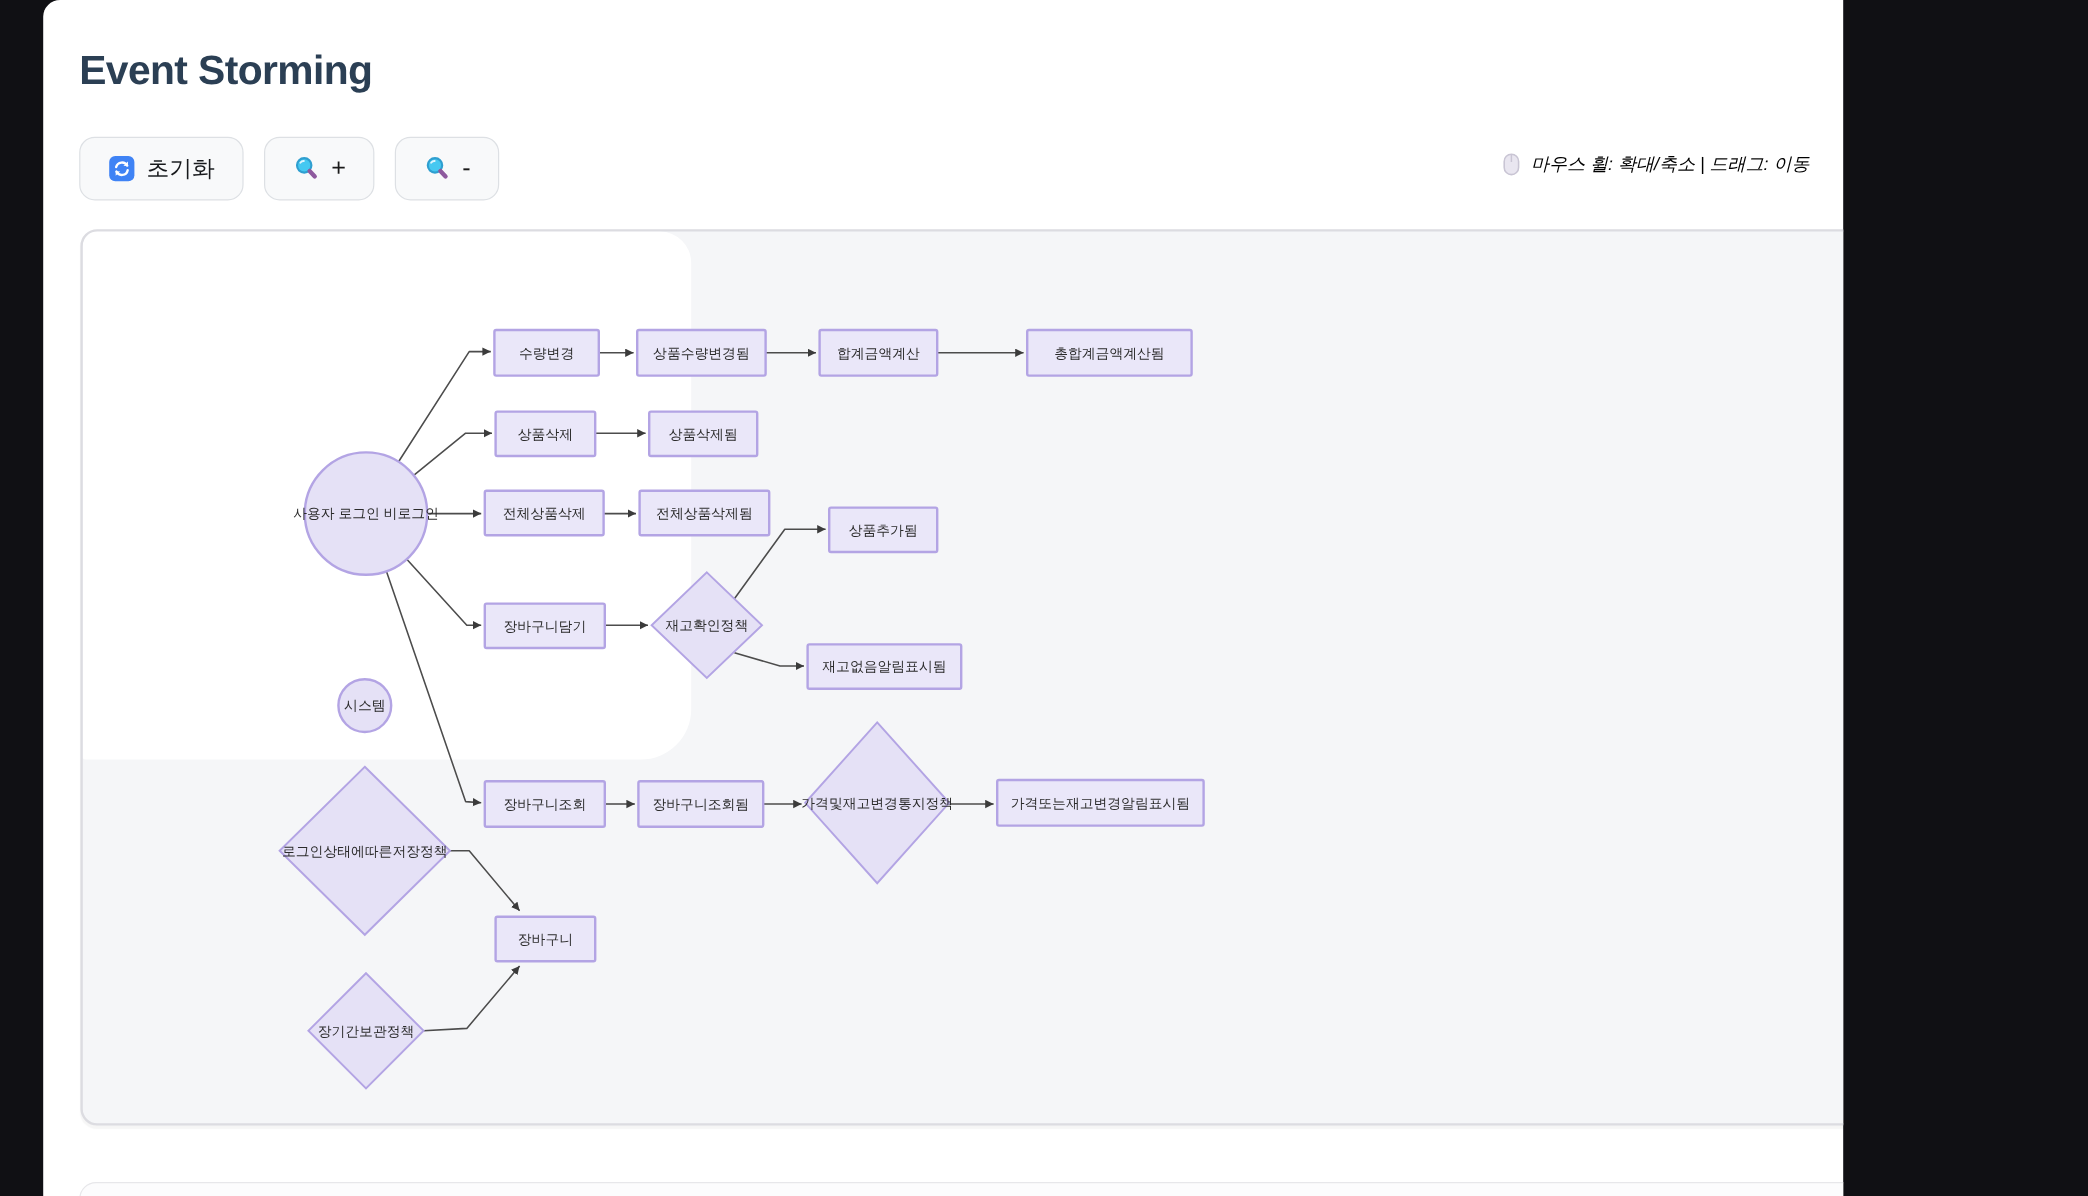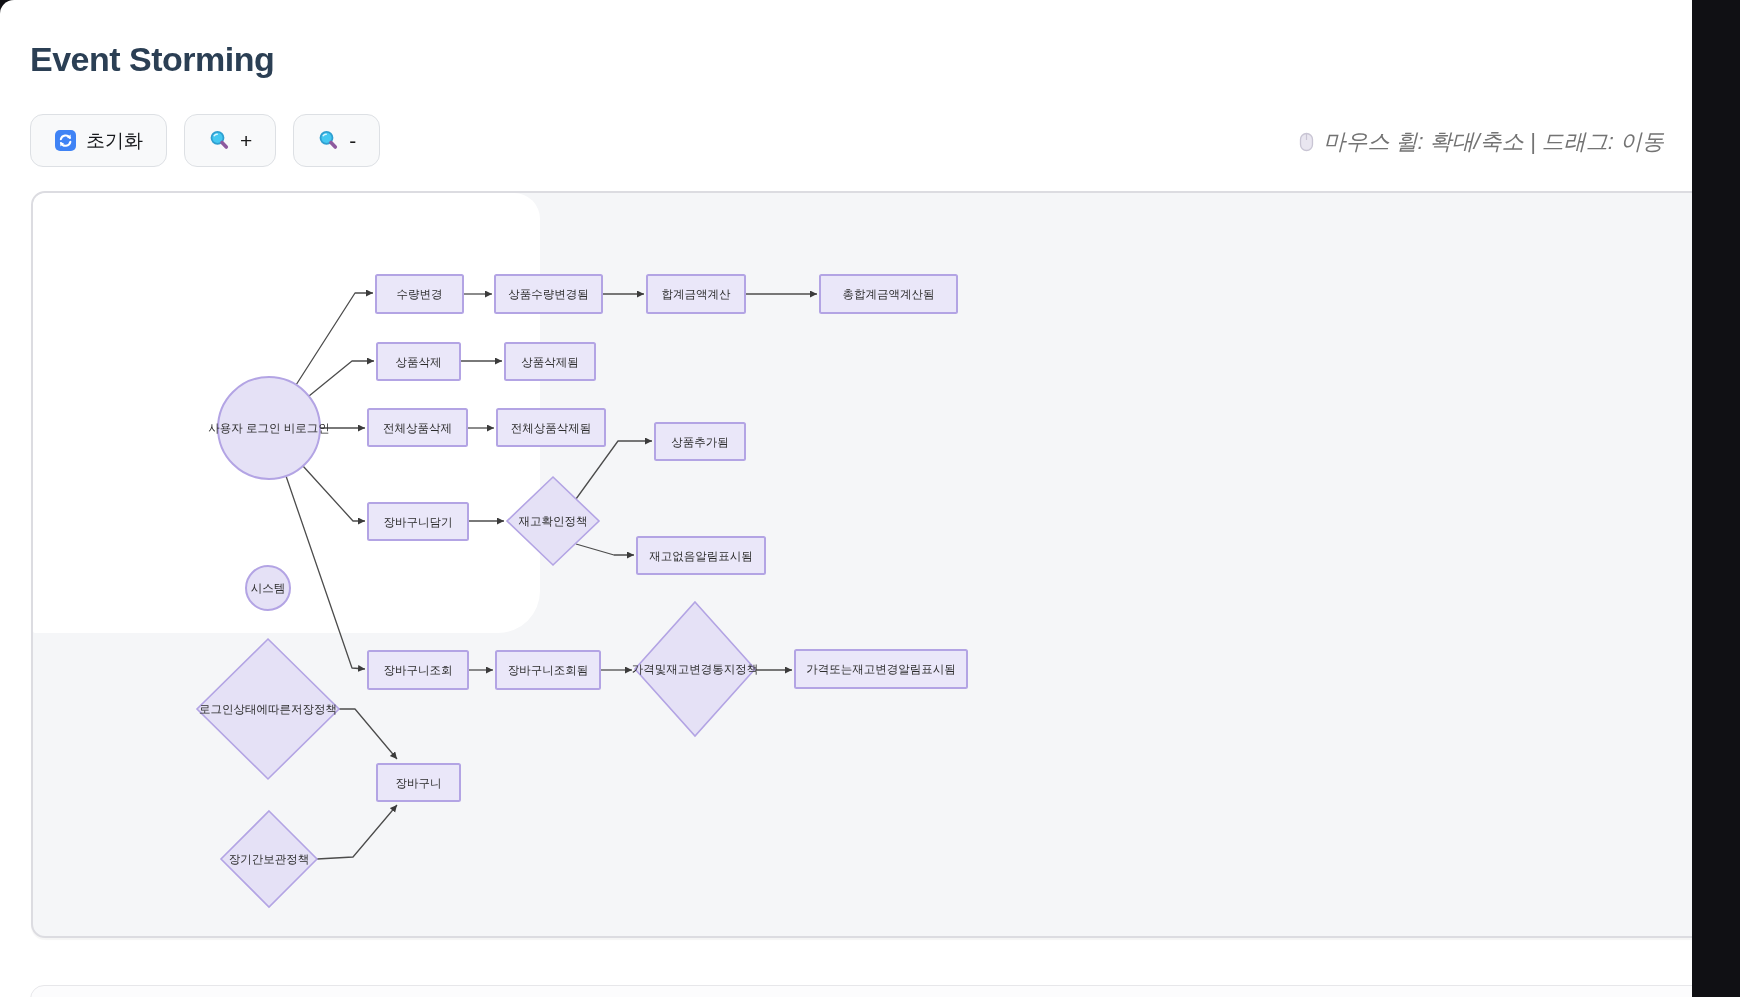--- a/index.html
+++ b/index.html
@@ -1,36 +1,36 @@
 <!DOCTYPE html>
 <html><head>
 <meta charset="utf-8">
 <style>
   * { margin:0; padding:0; box-sizing:border-box; }
   html,body { background:#101014; }
   body { font-family:"Liberation Sans","DejaVu Sans",sans-serif; }
   .page {
-    position:relative; width:1692px; height:997px; background:#ffffff;
-    border-top-left-radius:14px; overflow:hidden;
+    position:relative; width:1500px; height:997px; background:#ffffff;
+    border-top-left-radius:14px; overflow:hidden;margin-left:36px;
   }
   .page-title {
     position:absolute; left:30px; top:40px;
     font-size:34px; font-weight:700; color:#2b3f54; letter-spacing:-0.5px;
   }
   .toolbar { position:absolute; left:30px; top:114px; display:flex; gap:17px; }
   .btn {
     display:inline-flex; align-items:center; justify-content:center; gap:9px;
     height:53px; padding:0 23px; background:#f8f9fa;
     border:1px solid #dde0e4; border-radius:13px; cursor:pointer;
     font-size:19px; color:#17191c; font-family:inherit;
   }
   .btn .sym { font-size:21px; font-weight:500; color:#1a1a1a; }
   .hint {
     position:absolute; right:28px; top:127px; display:flex; align-items:center; gap:9px;
-    font-size:22px; font-style:italic; color:#737373;
+    font-size:15px; font-style:italic; color:#000000;
   }
   .canvas {
     position:absolute; left:31px; top:191px; width:1677px; height:747px;
     background:#f5f6f8; border:2px solid #dcdce1; border-radius:14px;
     overflow:hidden; cursor:grab;
     box-shadow:0 2px 1px rgba(0,0,0,0.04);
   }
   .surface {
     position:absolute; left:0; top:0; width:507px; height:440px;
     background:#ffffff; border-radius:12px 26px 42px 2px;

